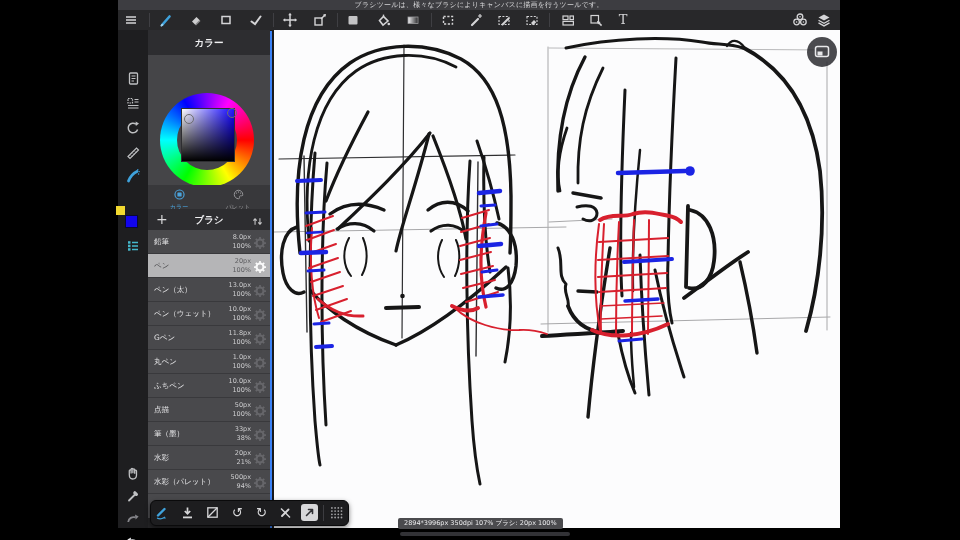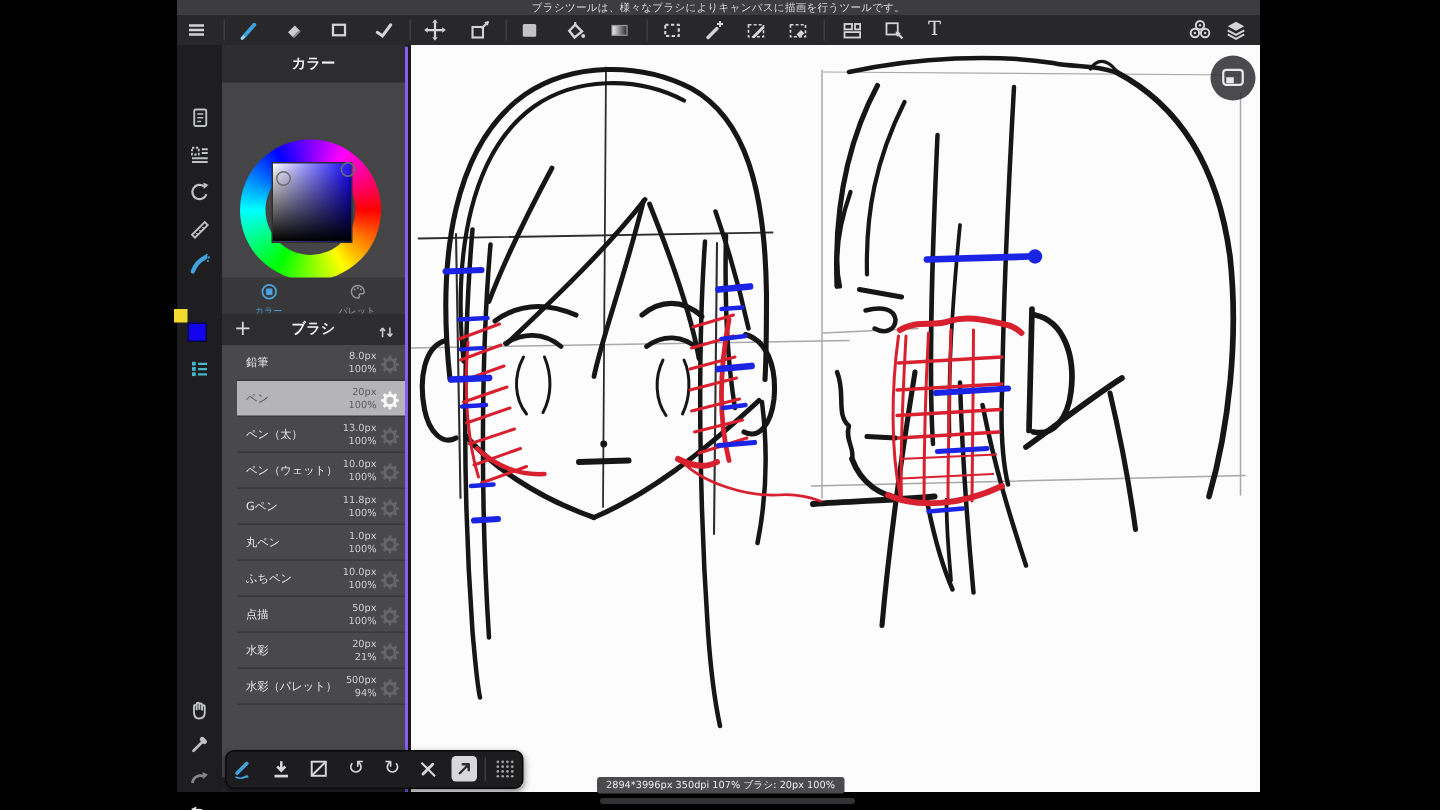--- a/index.html
+++ b/index.html
@@ -1,17 +1,17 @@
 <!DOCTYPE html>
 <html><head>
 <meta charset="utf-8">
 <style>
   html,body{margin:0;padding:0;background:#000;width:960px;height:540px;overflow:hidden;
     font-family:"DejaVu Sans",sans-serif;-webkit-font-smoothing:antialiased;}
-  .app{position:absolute;left:118px;top:0;width:681px;height:528px;background:#8b5cf6;}
+  .app{position:absolute;left:118px;top:0;width:681px;height:528px;background:#3b82f6;}
   
   .tipbar{position:absolute;left:0;top:0;width:722px;height:10px;background:#3d3d41;
     color:#dcdcde;font-size:7px;line-height:10px;text-align:center;letter-spacing:.2px;}
   
   .toolbar{position:absolute;left:0;top:10px;width:722px;height:20px;background:#28282a;
     border-bottom:1px solid #1b1b1d;}
   .ti{position:absolute;top:2px;width:16px;height:16px;color:#d4d4d6;}
   .ti svg{display:block;width:16px;height:16px;}
   .tdiv{position:absolute;top:3px;width:1px;height:14px;background:#3f3f43;}
   .t-text{font-family:"DejaVu Serif",serif;font-size:13px;line-height:16px;text-align:center;color:#d4d4d6;}
@@ -47,21 +47,21 @@
   .colortabs{position:absolute;left:0;top:155px;width:122px;height:24px;background:#38383b;}
   .ctab{position:absolute;top:1px;width:50px;text-align:center;}
   .ctab svg{display:inline-block;width:13px;height:13px;}
   .ctab .lbl{display:block;font-size:6px;margin-top:-2px;}
   .brushhdr{position:absolute;left:0;top:179px;width:122px;height:21px;background:#2d2d30;}
   .bh-plus{position:absolute;left:8px;top:0;color:#d8d8da;font-size:14px;line-height:21px;}
   .bh-title{position:absolute;left:0;width:122px;text-align:center;color:#f0f0f2;font-weight:bold;
     font-size:9.5px;line-height:21px;}
   .bh-sort{position:absolute;right:6px;top:4px;width:13px;height:13px;color:#c9c9cb;}
   .brushlist{position:absolute;left:0;top:200px;width:122px;height:288px;background:#49494c;overflow:hidden;}
-  .brush-row{position:relative;height:23px;border-bottom:1px solid #39393c;background:#49494c;margin-left:10px;}
+  .brush-row{position:relative;height:23px;border-bottom:1px solid #39393c;background:#49494c;}
   .brush-row.selected{background:#b5b5b7;}
   .b-name{position:absolute;left:6px;top:0;line-height:24px;font-size:7.5px;color:#e8e8ea;}
   .brush-row.selected .b-name{color:#4f4f52;}
   .b-metrics{position:absolute;right:19px;top:3px;text-align:right;font-size:6.5px;line-height:9px;color:#cfcfd1;}
   .b-metrics span{display:block;}
   .brush-row.selected .b-metrics{color:#5c5c5f;}
   .b-gear{position:absolute;right:3px;top:5px;width:14px;height:14px;color:#66666a;}
   .brush-row.selected .b-gear{color:#fafafa;}
   .b-gear svg{width:14px;height:14px;}
   .paneltabs{position:absolute;left:0;top:488px;width:122px;height:10px;background:#242426;}
@@ -418,20 +418,30 @@
           <span class="b-name">点描</span>
           <span class="b-metrics">
             <span>50px</span>
             <span>100%</span>
           </span>
           <span class="b-gear"><svg viewBox="0 0 16 16">
               <use href="#gear"></use>
             </svg></span>
         </div>
         <div class="brush-row">
+          <span class="b-name">筆（墨）</span>
+          <span class="b-metrics">
+            <span>33px</span>
+            <span>38%</span>
+          </span>
+          <span class="b-gear"><svg viewBox="0 0 16 16">
+              <use href="#gear"></use>
+            </svg></span>
+        </div>
+        <div class="brush-row">
           <span class="b-name">水彩</span>
           <span class="b-metrics">
             <span>20px</span>
             <span>21%</span>
           </span>
           <span class="b-gear"><svg viewBox="0 0 16 16">
               <use href="#gear"></use>
             </svg></span>
         </div>
         <div class="brush-row">

